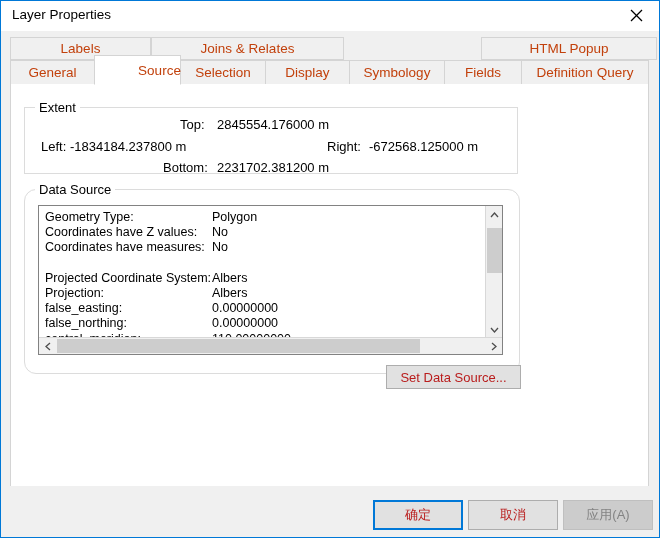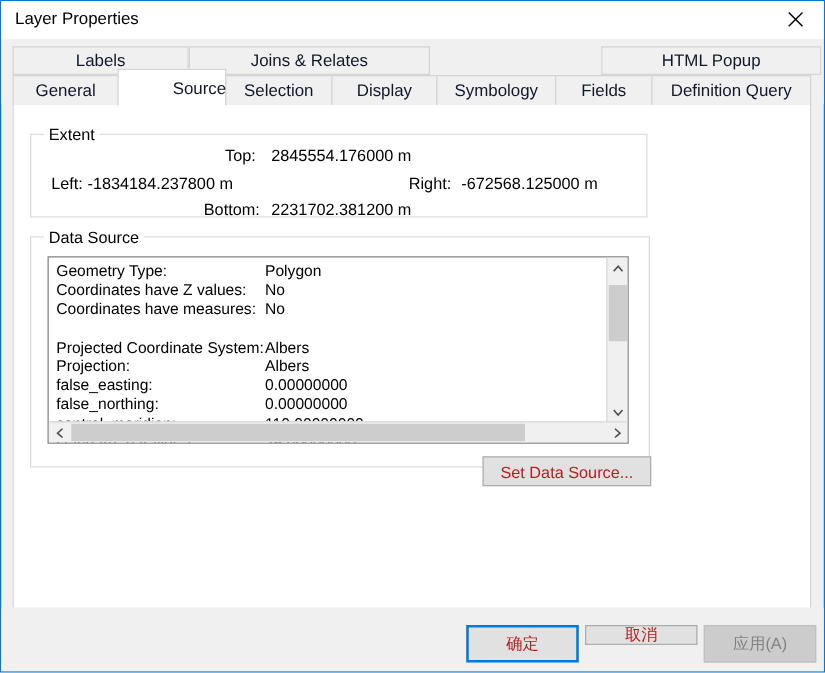--- a/index.html
+++ b/index.html
@@ -51,21 +51,21 @@
     background: #f0f0f0;
   }
   .tab {
     position: absolute;
     background: #f0f0f0;
     border: 1px solid #d4d4d4;
     display: flex;
     align-items: center;
     justify-content: center;
     font-size: 13.5px;
-    color: #0f172a;
+    color: #c2410c;
     white-space: nowrap;
     cursor: default;
   }
   .tab.row1 { top: 6px; height: 23px; }
   .tab.row2 { top: 29px; height: 25px; }
   .tab.active {
     background: #ffffff;
     border: 1px solid #d4d4d4;
     border-bottom: 1px solid #ffffff;
     top: 24px;
@@ -93,21 +93,21 @@
     position: absolute;
     top: -8px; left: 10px;
     padding: 0 4px;
     background: #ffffff;
     font-size: 13px;
     color: #000000;
     white-space: nowrap;
   }
 
   #extent-group { left: 13px; top: 23px; width: 494px; height: 67px; }
-  #datasource-group { left: 13px; top: 105px; width: 496px; height: 185px; }
+  #datasource-group { left: 13px; top: 105px; width: 496px; height: 185px; border-radius: 12px; }
 
   .extent-val {
     position: absolute;
     font-size: 13px;
     color: #000000;
     white-space: nowrap;
   }
 
   
   .ds-box {
@@ -203,21 +203,21 @@
 
   #set-data-source-btn { left: 361px; top: 175px; width: 135px; height: 24px; }
 
   .footer {
     position: absolute;
     left: 0; bottom: 0;
     width: 658px; height: 51px;
     background: #f0f0f0;
   }
   #ok-btn     { left: 372px; top: 499px; width: 90px; height: 30px; }
-  #cancel-btn { left: 467px; top: 499px; width: 90px; height: 16px; }
+  #cancel-btn { left: 467px; top: 499px; width: 90px; height: 30px; }
   #apply-btn  { left: 562px; top: 499px; width: 90px; height: 30px; }
 </style>
 </head>
 <body>
 
 <div class="window">
 
   <div class="titlebar">
     <div class="title-text">Layer Properties</div>
     <div class="close-btn">

